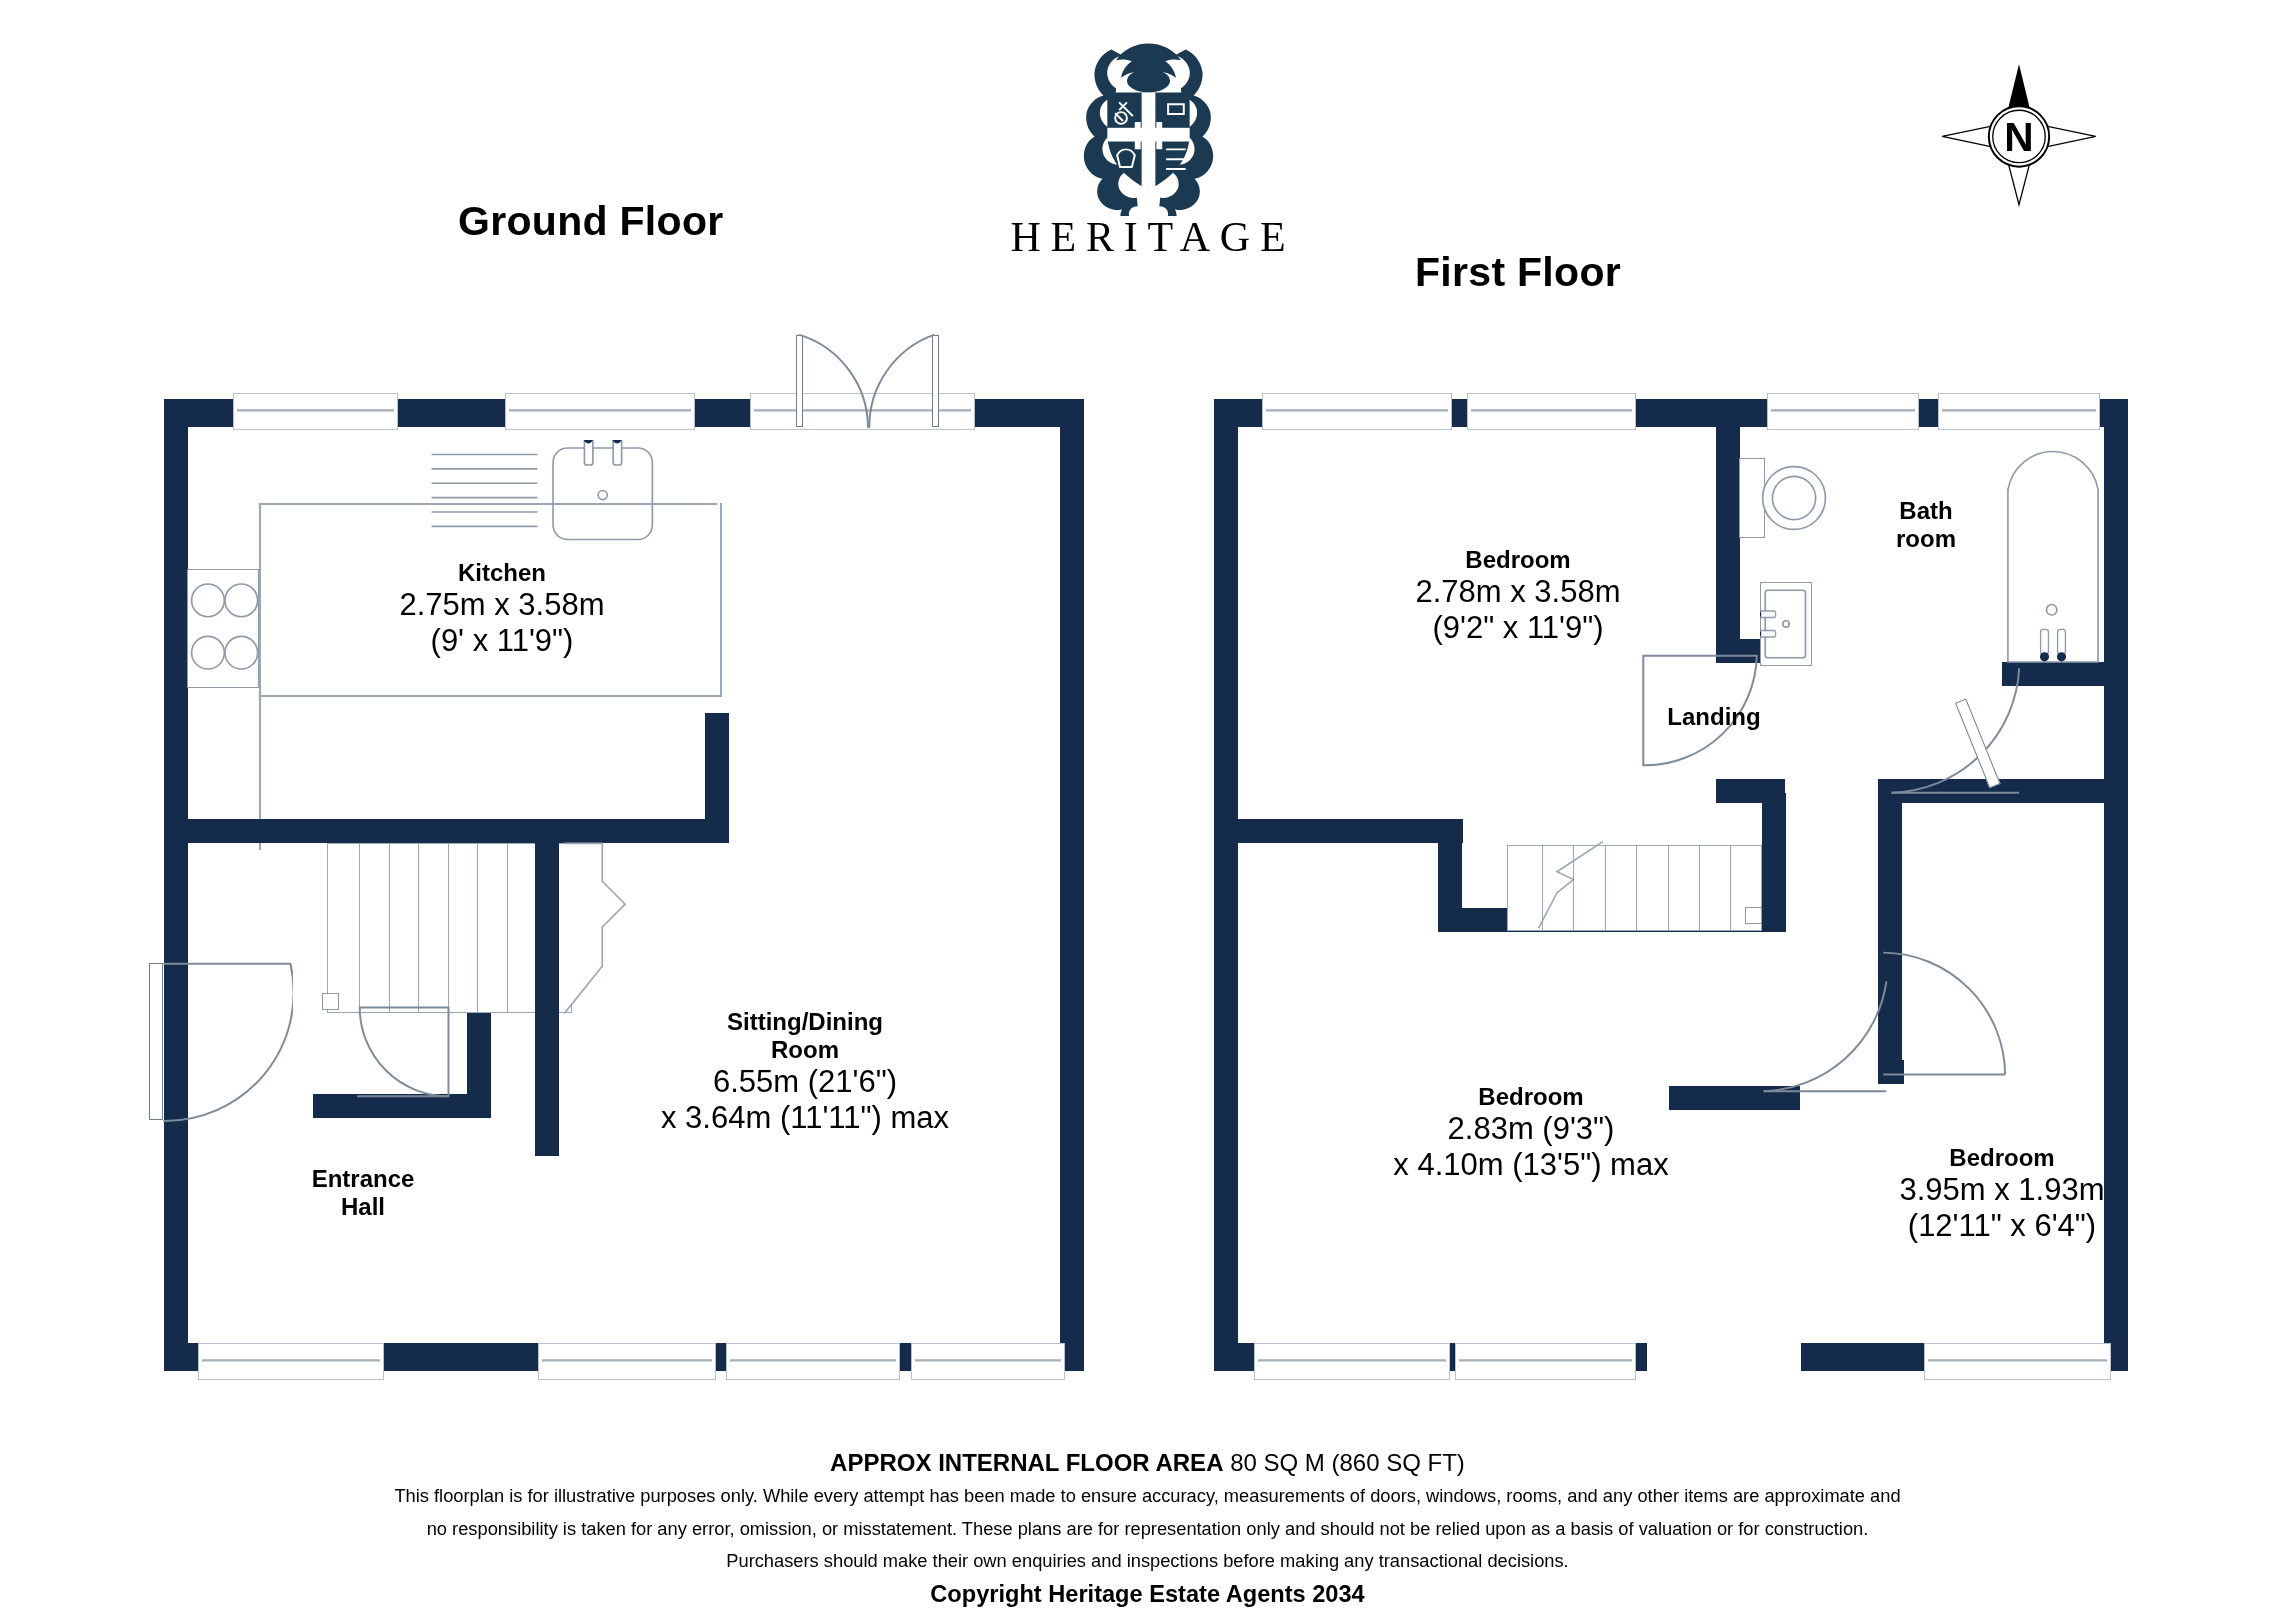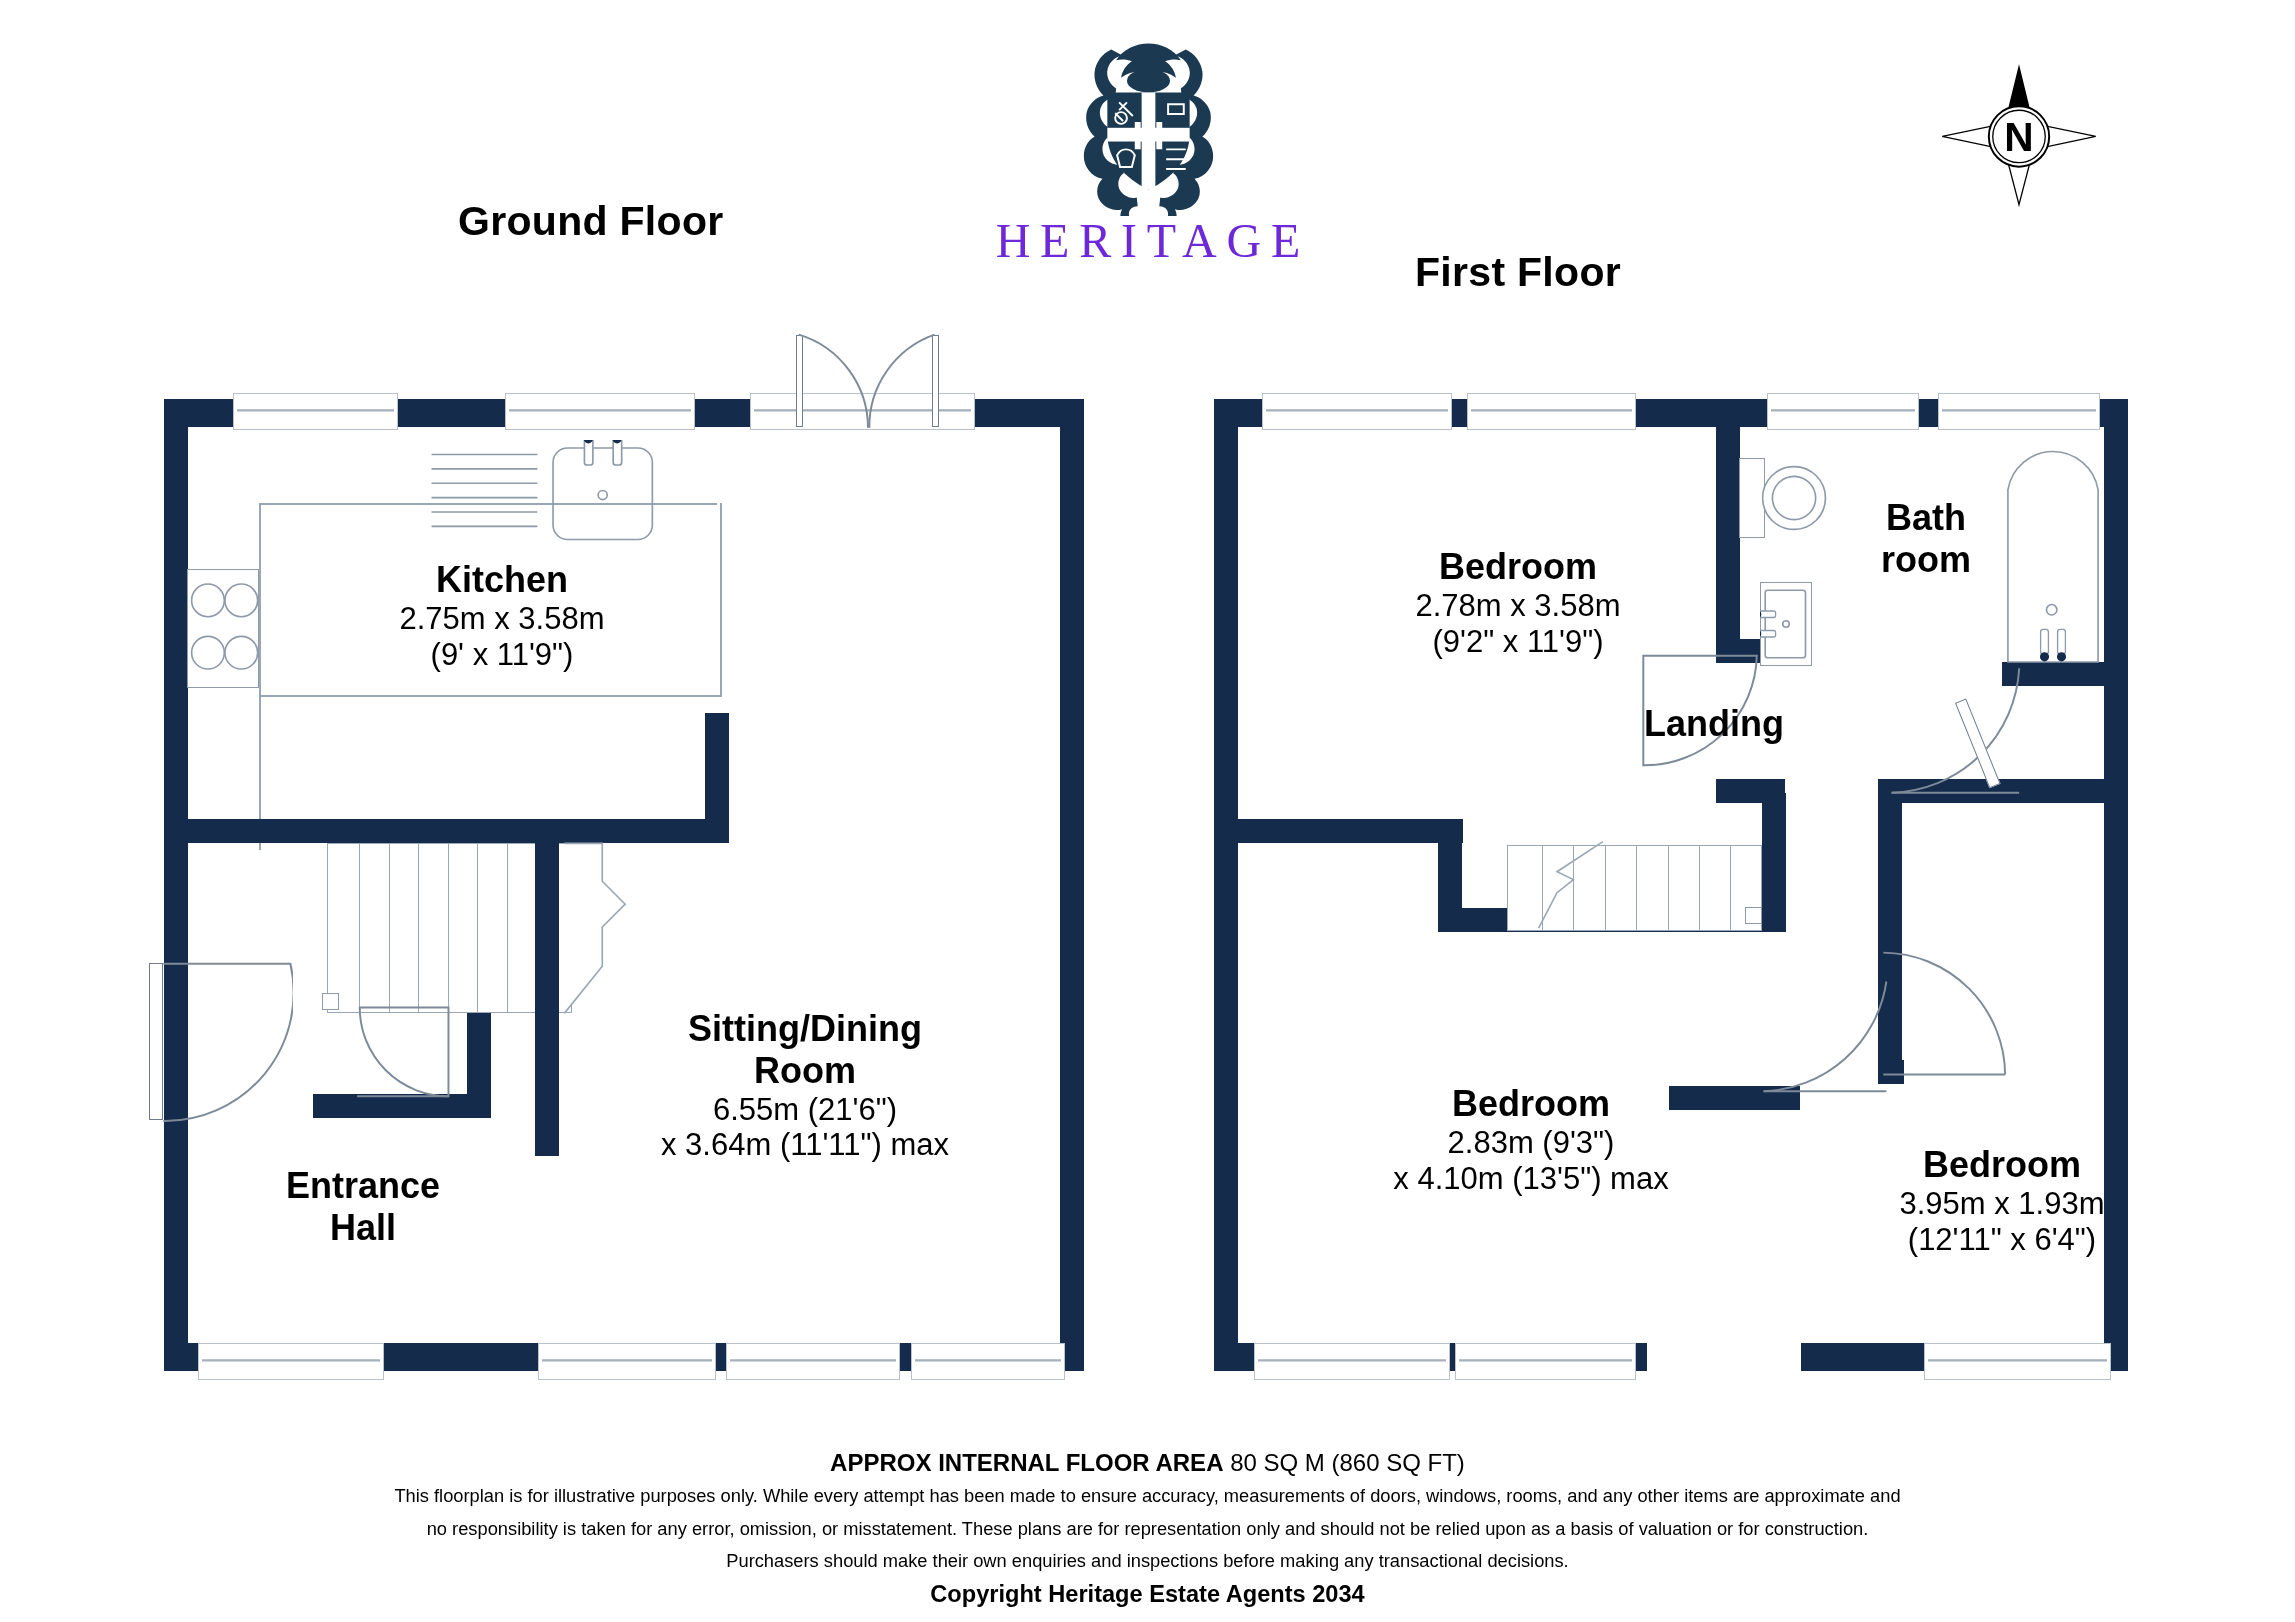--- a/index.html
+++ b/index.html
@@ -8,21 +8,21 @@
   .plan-root{position:absolute;inset:0;}
 
   
   .floor-heading{position:absolute;font-weight:bold;font-size:41px;letter-spacing:0.3px;white-space:nowrap;color:#000;}
   #gf-heading{left:458px;top:198px;}
   #ff-heading{left:1518px;top:249px;transform:translateX(-50%);}
 
   
   .logo-wrap{position:absolute;left:1148px;top:19.6px;transform:translateX(-50%);text-align:center;width:419px;}
   .logo-crest{display:block;margin:0 auto;}
-  .logo-word{font-family:"Liberation Serif",serif;color:#6d28d9;font-size:48px;letter-spacing:9.8px;padding-left:9.8px;margin-top:-2.6px;}
+  .logo-word{font-family:"Liberation Serif",serif;color:#000000;font-size:42px;letter-spacing:9.8px;padding-left:9.8px;margin-top:-2.6px;}
 
   
   .compass{position:absolute;left:1937px;top:59px;}
 
   
   .w{position:absolute;background:#142b4c;}
   .thin{position:absolute;background:#9aa7b5;}
 
   
   .win{position:absolute;background:#ffffff;border:1.3px solid #b9c2cc;box-sizing:border-box;}
@@ -33,21 +33,21 @@
 
   
   .stairs{position:absolute;box-sizing:border-box;border:1.3px solid #9aa7b5;background:#fff;}
   .stairs .tread{position:absolute;top:0;bottom:0;width:0;border-left:1.3px solid #9aa7b5;}
 
   
   .fx{position:absolute;border:1.3px solid #8e9aa8;box-sizing:border-box;background:#fff;}
 
   
   .rl{position:absolute;text-align:center;line-height:1.16;white-space:nowrap;}
-  .rl .nm{font-weight:bold;font-size:36px;display:block;}
+  .rl .nm{font-weight:bold;font-size:24px;display:block;}
   .rl .dm{font-size:31px;display:block;}
 
   
   .footer{position:absolute;left:0;right:0;top:1423px;text-align:center;}
   .f-area{font-size:24px;font-weight:bold;margin-top:26px;}
   .f-area .reg{font-weight:normal;}
   .f-dis{font-size:18.3px;line-height:1.5;margin-top:5.2px;}
   .f-cr{font-size:23.6px;font-weight:bold;margin-top:6.5px;}
 </style>
 </head>

